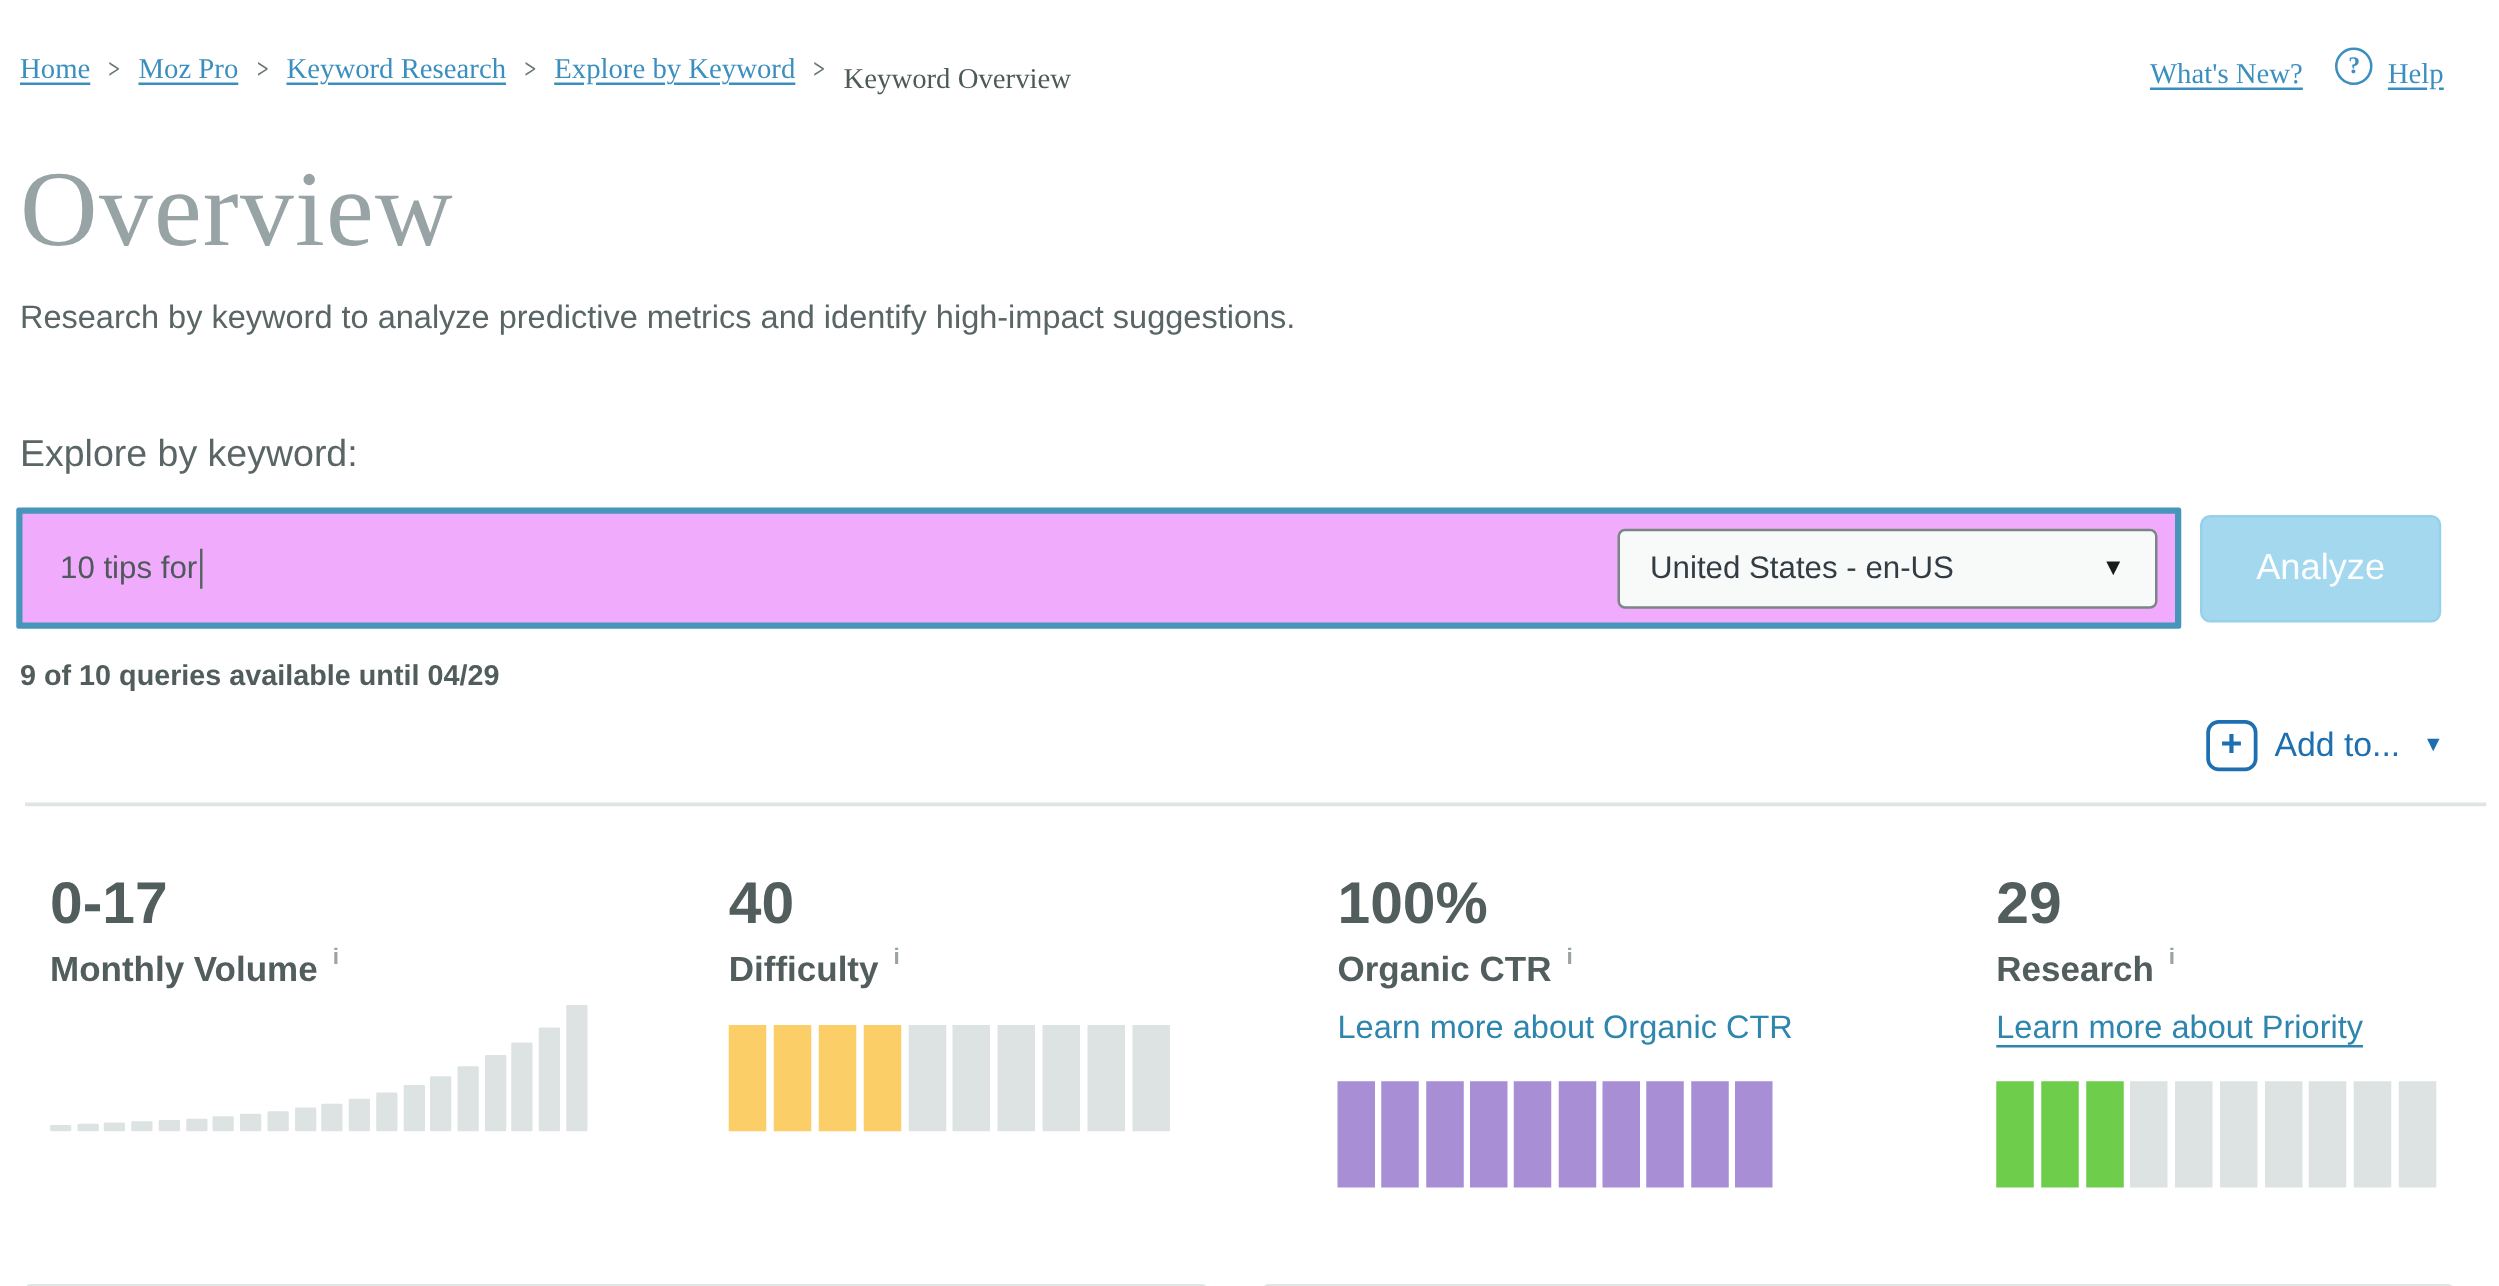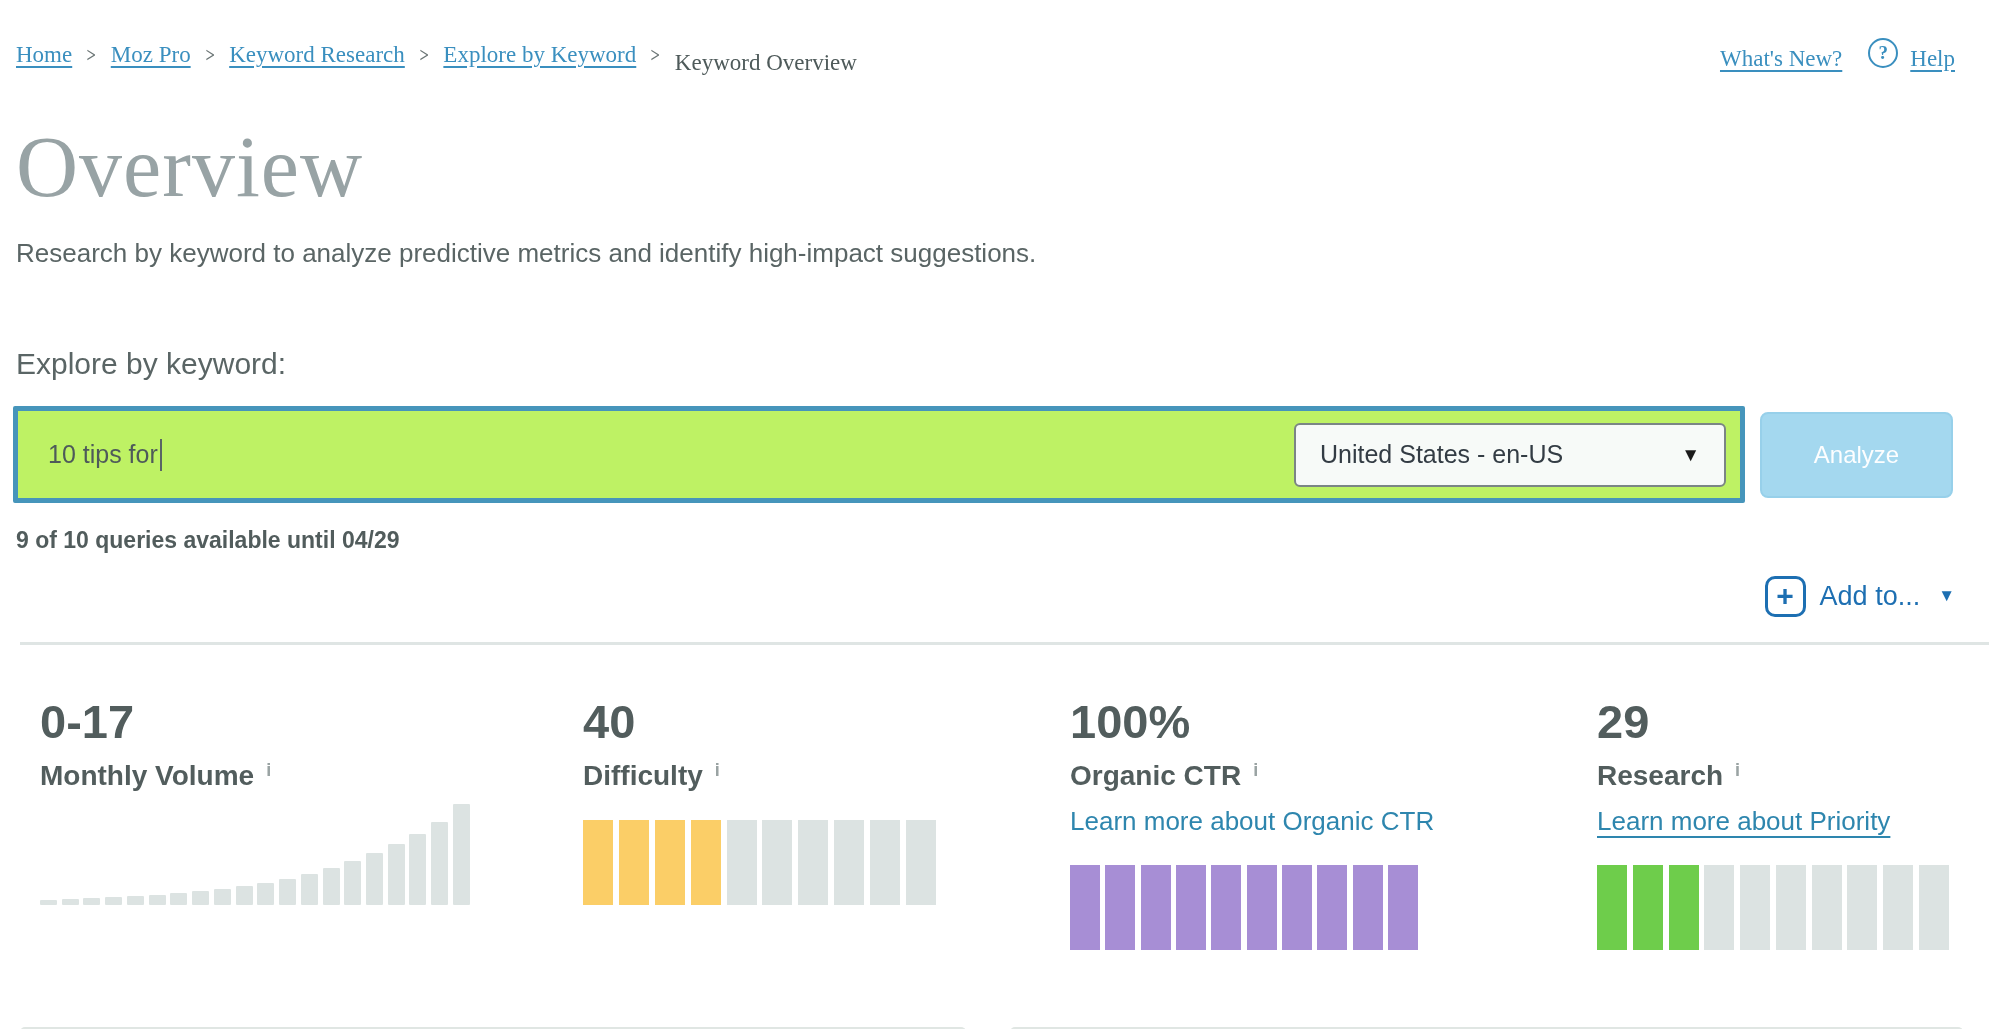--- a/index.html
+++ b/index.html
@@ -30,56 +30,56 @@
     font-family:"Liberation Serif","DejaVu Serif",serif; font-weight:400;
     font-size:86px; line-height:1; color:var(--title-gray);
     margin:48px 0 0 16px; letter-spacing:1px;
   }
   .page-subtitle { font-size:26px; color:#5a6565; margin:28px 0 0 16px; }
 
   
   .explore-label { font-size:30px; color:#5a6565; margin:78px 0 0 16px; }
   .search-row { display:flex; align-items:center; margin:25px 0 0 13px; }
   .kw-box {
-    width:1732px; height:97px; border:5px solid var(--border-blue); background:#bef264;
+    width:1732px; height:97px; border:5px solid var(--border-blue); background:#f0abfc;
     display:flex; align-items:center; border-radius:2px;
   }
   .kw-input { flex:1; padding-left:30px; font-size:25px; color:#4e5a5a; display:flex; align-items:center; cursor:text; }
   .caret { display:inline-block; width:2px; height:32px; background:#5a6565; margin-left:2px; }
   .locale-select {
     width:432px; height:64px; margin-right:14px; flex:none;
     border:2px solid #7b8585; border-radius:6px; background:var(--select-bg);
     display:flex; align-items:center; justify-content:space-between;
     padding:0 24px; font-size:25px; color:#333c44; cursor:pointer;
   }
   .locale-select .caret-down { font-size:19px; color:#1a1a1a; }
   .analyze-btn {
     width:193px; height:86px; margin-left:15px; flex:none;
     background:var(--analyze-bg); border:2px solid #97d0ea; border-radius:8px;
-    color:#fdfeff; font-size:24px; font-family:inherit; cursor:pointer;
+    color:#fdfeff; font-size:29px; font-family:inherit; cursor:pointer;
   }
   .quota { font-size:23px; font-weight:bold; color:#515c5c; margin:24px 0 0 16px; }
 
   
   .addto-row { display:flex; justify-content:flex-end; align-items:center; padding-right:44px; margin-top:14px; height:56px; }
   .addto-btn { display:flex; align-items:center; gap:14px; cursor:pointer; }
   .plus-box {
     width:41px; height:41px; border:3.5px solid var(--addto-blue); border-radius:10px;
     display:flex; align-items:center; justify-content:center;
     color:var(--addto-blue); font-size:30px; font-weight:bold; line-height:1;
   }
   .addto-label { color:var(--addto-blue); font-size:27px; }
   .addto-caret { color:var(--addto-blue); font-size:17px; margin-left:4px; }
 
   .divider { height:3px; background:var(--divider); margin:18px 10px 0 20px; }
 
   
   .cards { display:grid; grid-template-columns:543px 487px 527px 1fr; padding:53px 0 0 40px; }
   .metric-value { font-size:47px; font-weight:bold; color:#525d5d; line-height:1; }
-  .metric-label-row { margin-top:16px; display:flex; align-items:center; gap:12px; }
+  .metric-label-row { margin-top:16px; display:flex; align-items:flex-start; gap:12px; }
   .metric-label { font-size:28px; font-weight:bold; color:#525d5d; line-height:1.1; }
   .info { font-size:18px; color:var(--info-gray); font-weight:bold; position:relative; top:-6px; cursor:pointer; }
   .metric-link { display:inline-block; margin-top:14px; font-size:26px; color:var(--link-card); text-decoration:none; cursor:pointer; }
   .metric-link.underlined { text-decoration:underline; text-underline-offset:6px; }
   .chart { margin-top:12px; height:101px; display:flex; align-items:flex-end; justify-content:space-between; }
   .chart.c0 { width:430px; }
   .chart.c1 { width:353px; }
   .chart.c2 { width:348px; }
   .chart.c3 { width:352px; }
   .vbar { width:17px; border-radius:1px; }

